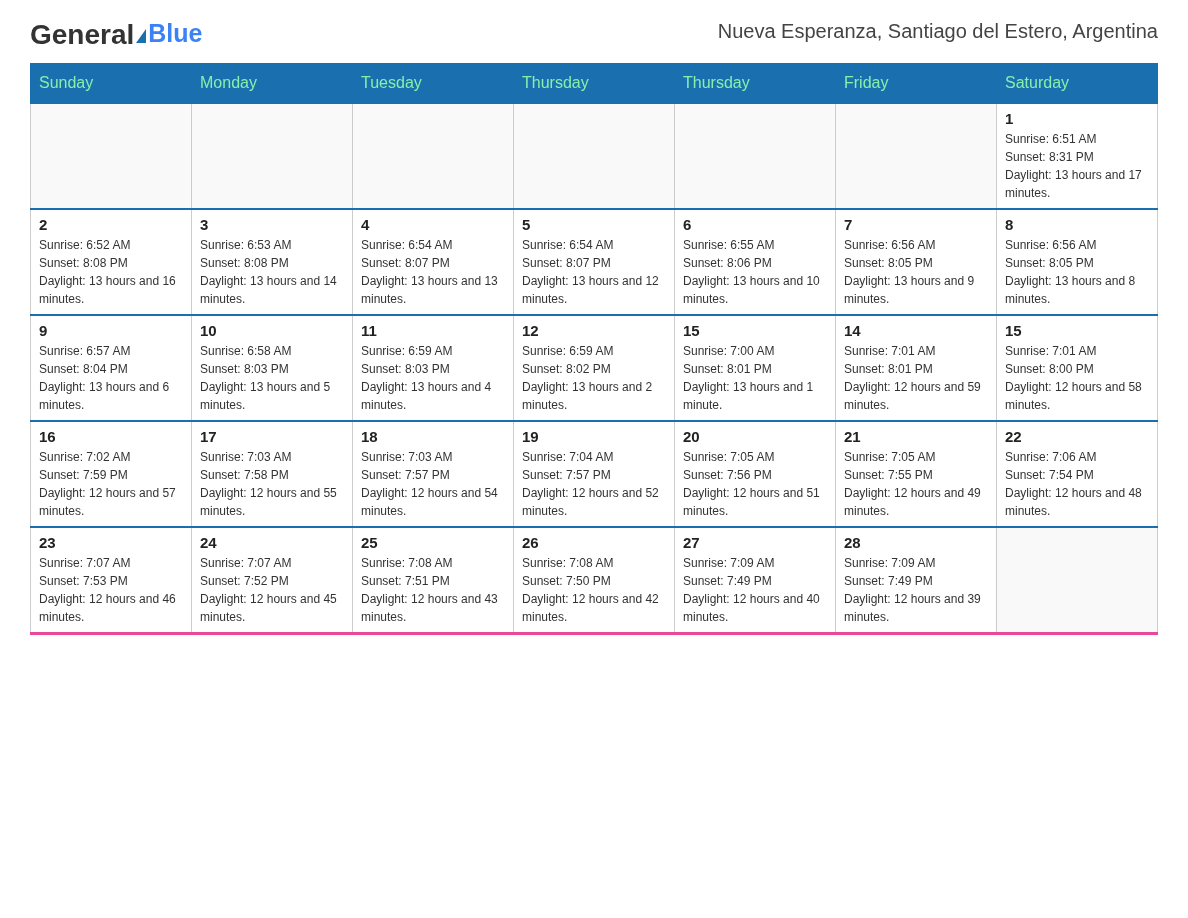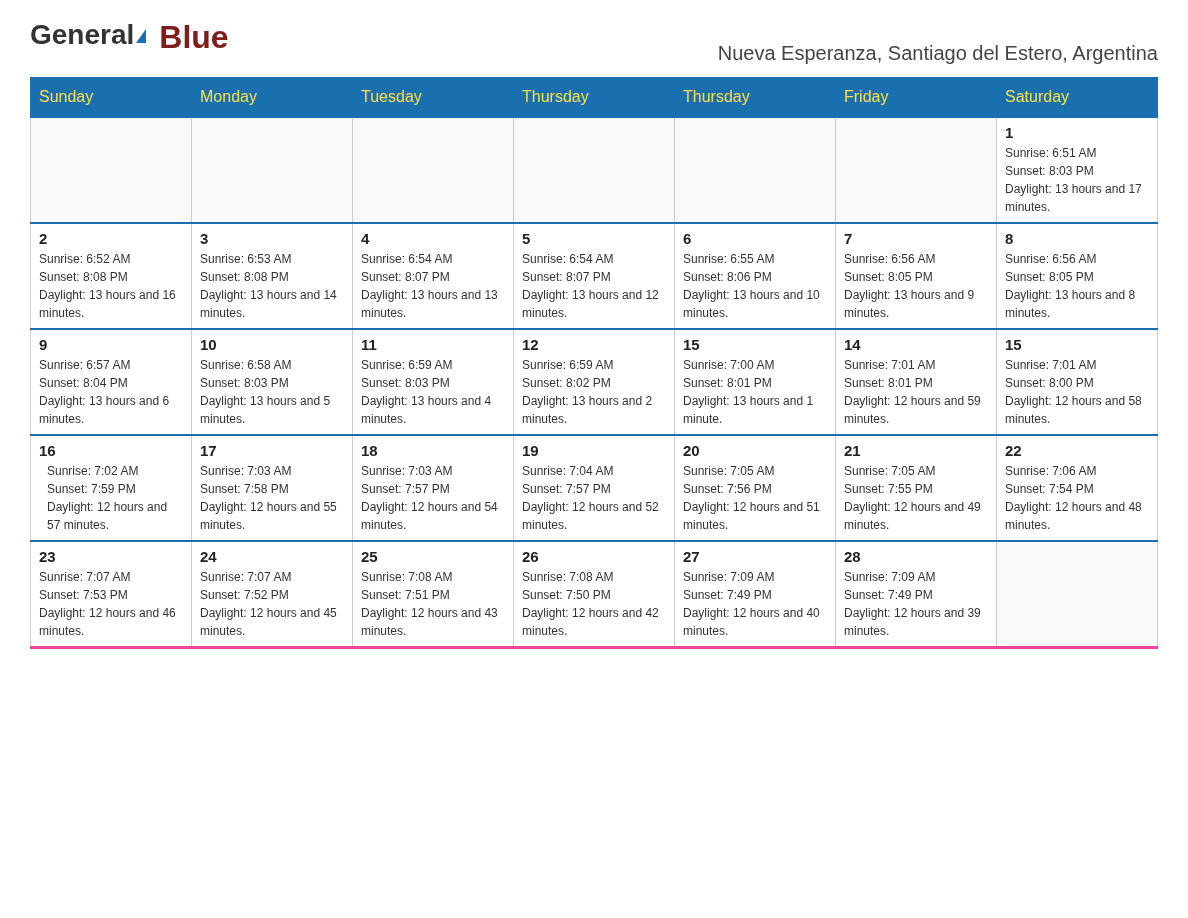--- a/index.html
+++ b/index.html
@@ -25,47 +25,47 @@
       width: 0;
       height: 0;
       border-left: 10px solid transparent;
       border-bottom: 14px solid #1a6faf;
       margin-left: 2px;
       vertical-align: middle;
       position: relative;
       top: -4px;
     }
     .logo-blue {
-      font-size: 32px;
+      font-size: 25px;
       font-weight: bold;
-      color: #7f1d1d;
-      margin-left: 13px;
+      color: #3b82f6;
+      margin-left: 2px;
     }
     .title-block {
       text-align: right;
     }
     .month-title {
       font-size: 52px;
       font-weight: bold;
       color: #222;
       line-height: 1.1;
     }
     .subtitle {
       font-size: 20px;
       color: #444;
-      margin-top: 22px;
+      margin-top: 0;
     }
     .calendar {
       width: 100%;
       border-collapse: collapse;
       margin-top: 12px;
     }
     .calendar th {
       background-color: #1a6faf;
-      color: #fde047;
+      color: #86efac;
       font-size: 16px;
       font-weight: normal;
       padding: 10px 8px;
       text-align: left;
       border: 1px solid #1a6faf;
     }
     .calendar td {
       vertical-align: top;
       padding: 6px 8px;
       border: 1px solid #ccc;
@@ -132,21 +132,21 @@
   <tr>
         <td class="empty-cell"></td>
         <td class="empty-cell"></td>
         <td class="empty-cell"></td>
         <td class="empty-cell"></td>
         <td class="empty-cell"></td>
         <td class="empty-cell"></td>
         <td>
           <span class="day-number">1</span>
           <div class="day-info" style="white-space: pre-line;">Sunrise: 6:51 AM
-Sunset: 8:03 PM
+Sunset: 8:31 PM
 Daylight: 13 hours and 17 minutes.</div>
         </td>
       </tr>
       <tr>
         <td>
           <span class="day-number">2</span>
           <div class="day-info" style="white-space: pre-line;">Sunrise: 6:52 AM
 Sunset: 8:08 PM
 Daylight: 13 hours and 16 minutes.</div>
         </td>
@@ -227,21 +227,21 @@
         <td>
           <span class="day-number">15</span>
           <div class="day-info" style="white-space: pre-line;">Sunrise: 7:01 AM
 Sunset: 8:00 PM
 Daylight: 12 hours and 58 minutes.</div>
         </td>
       </tr>
       <tr>
         <td>
           <span class="day-number">16</span>
-          <div class="day-info" style="white-space: pre-line; margin-left: 8px;">Sunrise: 7:02 AM
+          <div class="day-info" style="white-space: pre-line;">Sunrise: 7:02 AM
 Sunset: 7:59 PM
 Daylight: 12 hours and 57 minutes.</div>
         </td>
         <td>
           <span class="day-number">17</span>
           <div class="day-info" style="white-space: pre-line;">Sunrise: 7:03 AM
 Sunset: 7:58 PM
 Daylight: 12 hours and 55 minutes.</div>
         </td>
         <td>

